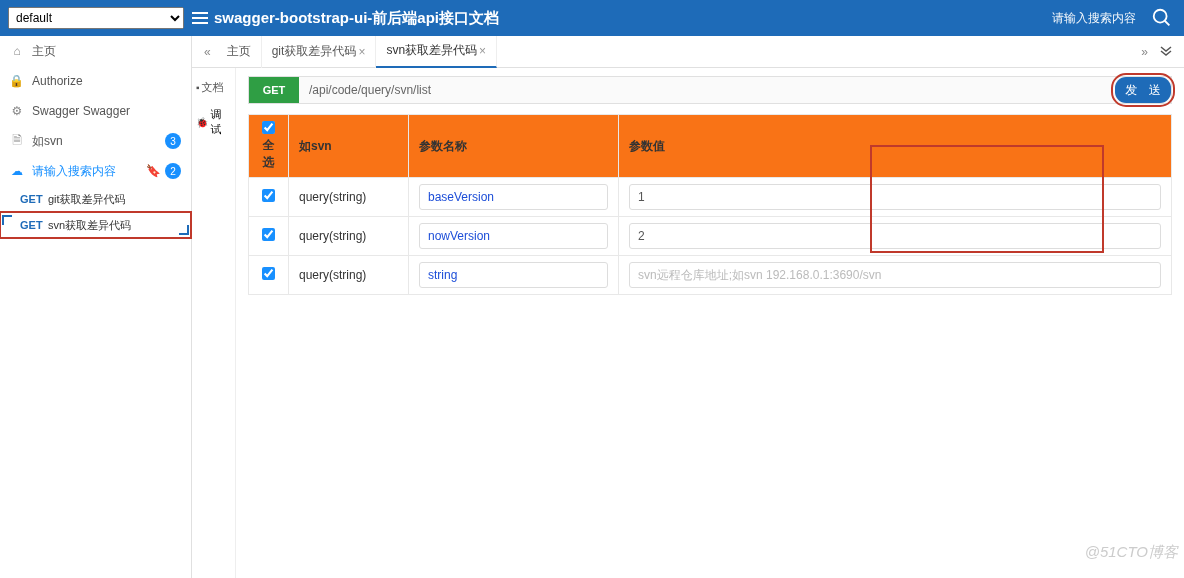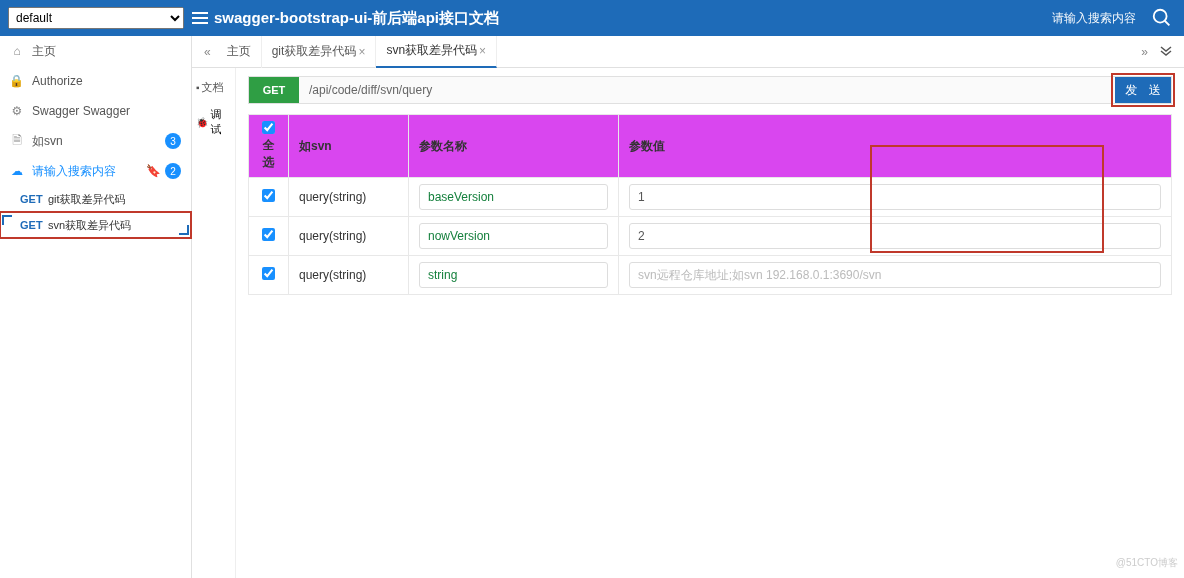--- a/index.html
+++ b/index.html
@@ -43,35 +43,35 @@
 .ltabs { width:44px; border-right:1px solid #eee; padding-top:6px; }
 .ltab { padding:6px 4px; font-size:11px; color:#555; cursor:pointer; text-align:left; display:flex; align-items:center; }
 .ltab.active { color:#000; }
 .ltab .li { margin-right:2px; font-size:10px; }
 
 .content { flex:1; padding:8px 12px; }
 .urlrow { display:flex; height:28px; background:#fafafa; border:1px solid #e0e0e0; }
 .method { background:#2f9e44; color:#fff; width:50px; display:flex; align-items:center; justify-content:center; font-size:11px; font-weight:bold; }
 .url { flex:1; padding:0 10px; display:flex; align-items:center; color:#666; font-size:12px; }
 .send { width:56px; background:#1e6bb8; color:#fff; display:flex; align-items:center; justify-content:center; cursor:pointer; font-size:12px; letter-spacing:4px; padding-left:4px; }
-.send-red { outline:2px solid #c0392b; outline-offset:2px; }
+.send-red { outline:2px solid #c0392b; outline-offset:2px;border-radius:11px; }
 
 .tbl { width:100%; border:1px solid #e0e0e0; margin-top:10px; border-collapse:collapse; }
 .tbl th, .tbl td { border:1px solid #e8e8e8; padding:6px 10px; text-align:left; font-size:12px; font-weight:normal; color:#333; vertical-align:middle; }
-.tbl th { background:#d946ef; font-weight:bold; }
+.tbl th { background:#f97316; font-weight:bold; }
 .tbl th:first-child, .tbl td:first-child { width:40px; text-align:center; }
 .c-type { width:120px; }
 .c-name { width:210px;font-family:Liberation Serif, serif; }
 .tbl input[type=text] { width:100%; height:26px; border:1px solid #ddd; border-radius:3px; padding:0 8px; font-size:12px; color:#555; }
 .tbl input[type=text]::placeholder { color:#bbb; }
-.pname { border:1px solid #ddd; border-radius:3px; padding:4px 8px; color:#15803d; background:#fff; min-height:26px; display:flex; align-items:center; }
+.pname { border:1px solid #ddd; border-radius:3px; padding:4px 8px; color:#1d4ed8; background:#fff; min-height:26px; display:flex; align-items:center; }
 input[type=checkbox]{ accent-color:#1890ff; width:13px; height:13px; cursor:pointer; }
 
 .redcol { position:absolute; border:2px solid #c0392b; pointer-events:none; }
-.watermark { position:absolute; right:6px; bottom:8px; color:#ccc; font-size:10px; }
+.watermark { position:absolute; right:6px; bottom:16px; color:#ccc; font-size:15px;font-style:italic; }
 </style>
 </head>
 <body>
 
 <div class="hdr">
   <div class="hdr-sel">
     <select>
       <option>default</option>
     </select>
   </div>
@@ -156,21 +156,21 @@
           <span>文档</span>
         </div>
       <div class="ltab active">
           <span class="li">🐞</span>
           <span>调试</span>
         </div>
     </div>
     <div class="content">
       <div class="urlrow">
         <div class="method">GET</div>
-        <div class="url">/api/code/diff/svn/query</div>
+        <div class="url">/api/code/query/svn/list</div>
         <div class="send send-red">发 送</div>
       </div>
       <table class="tbl">
         <thead>
             <tr>
           <th><input type="checkbox" checked="" style=""> <span>全选</span></th>
           <th class="c-type">如svn</th>
           <th class="c-name">参数名称</th>
           <th>参数值</th>
         </tr>

